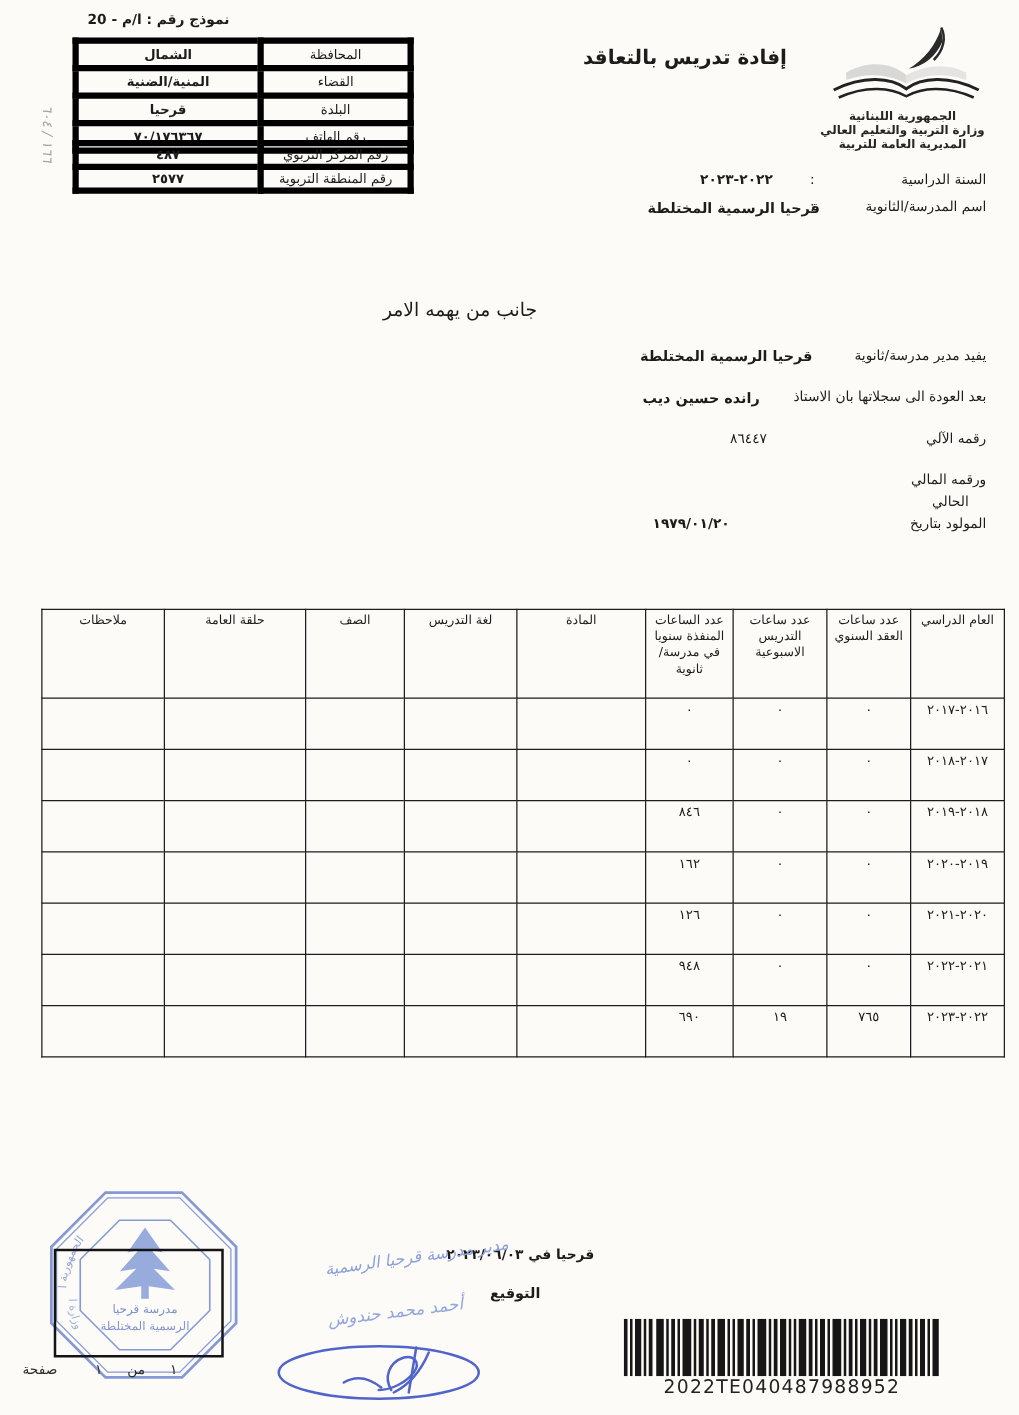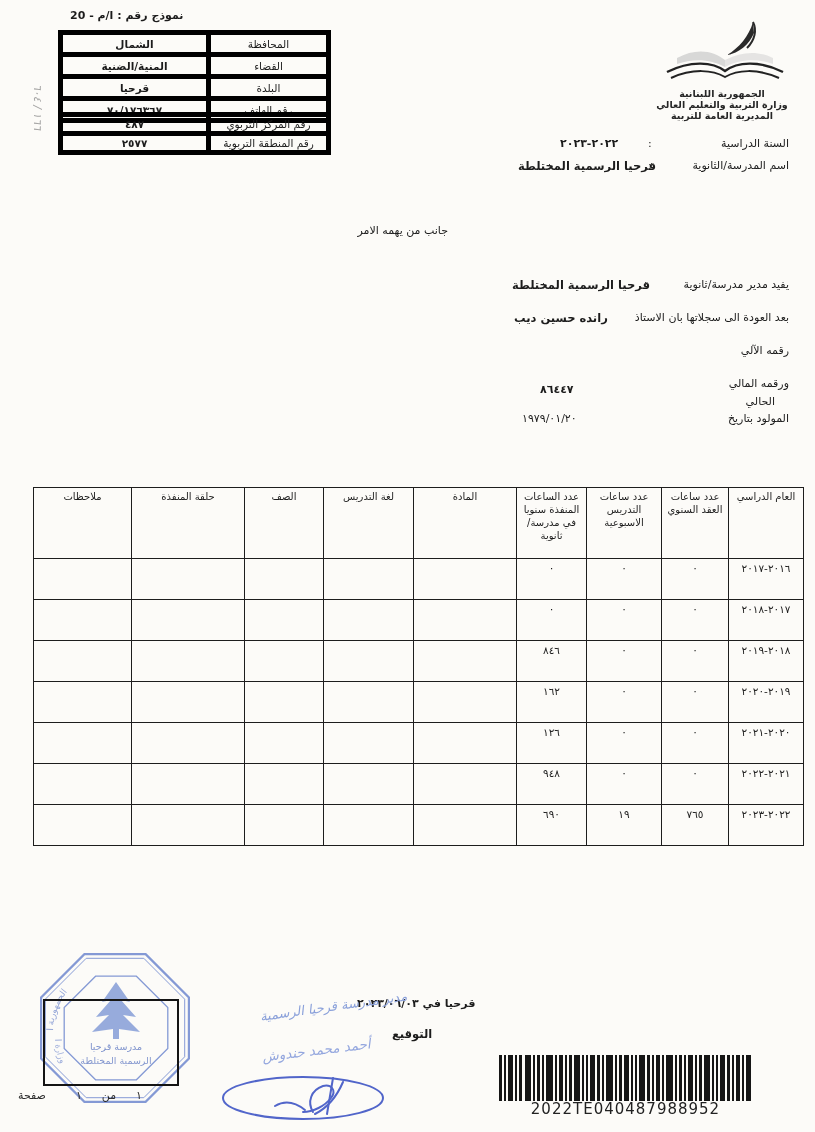--- a/index.html
+++ b/index.html
@@ -25,28 +25,28 @@
             line-height:11px;color:#262626;}
   .doc-title{top:36px;left:438px;width:220px;text-align:center;font-size:16px;font-weight:bold;}
   .hline{font-size:11px;}
   .ylabel{top:137px;right:26px;}
   .ycolon{top:137px;left:648px;}
   .yvalue{top:137px;left:560px;font-weight:bold;}
   .slabel{top:159px;right:26px;}
   .scolon{top:159px;left:648px;}
   .svalue{top:159px;left:518px;font-weight:bold;font-size:11.5px;}
   
-  .towhom{top:224px;left:288px;width:160px;font-size:11px;}
+  .towhom{top:239px;left:288px;width:160px;text-align:center;font-size:15px;}
   .blbl{font-size:11px;right:26px;}
   .bval{font-size:11.5px;font-weight:bold;}
   #b1l{top:278px;} #b1v{top:278px;left:512px;}
   #b2l{top:311px;} #b2v{top:311px;left:514px;}
-  #b3l{top:344px;margin-left:28px;} #b3v{top:344px;left:540px;font-weight:bold;font-size:11px;margin-top:39px;}
+  #b3l{top:344px;margin-left:28px;} #b3v{top:344px;left:584px;font-weight:normal;font-size:11px;}
   #b4l{top:377px;} #b4l2{top:395px;right:40px;}
-  #b5l{top:412px;} #b5v{top:412px;left:522px;font-weight:normal;font-size:11px;}
+  #b5l{top:412px;} #b5v{top:412px;left:522px;font-weight:bold;font-size:11px;}
   #b6{top:440px;}
   #b6 .bval{margin-inline-start:10px;}
   
   .tt{top:487px;left:33px;}
   .teach{border-collapse:collapse;table-layout:fixed;width:770px;direction:rtl;}
   .teach th,.teach td{border:1.8px solid #1d1d1d;}
   .teach th{font-size:10px;font-weight:normal;vertical-align:top;padding:2px 1px;line-height:1.3;height:66px;}
   .teach td{height:36px;font-size:10.5px;text-align:center;vertical-align:top;padding-top:3px;}
   
   .undersigned{top:936px;right:5px;font-size:10.5px;font-weight:bold;}
@@ -122,20 +122,21 @@
       <path d="M12,52 C36,40 58,42 70,51 C82,42 104,40 128,52" fill="none" stroke="#222" stroke-width="2.4"></path>
       <path d="M16,58 C38,48 58,50 70,57 C82,50 102,48 124,58" fill="none" stroke="#222" stroke-width="2"></path>
     </svg>
   </div>
   <div class="abs ministry rtl">
     <div>الجمهورية اللبنانية</div>
     <div>وزارة التربية والتعليم العالي</div>
     <div>المديرية العامة للتربية</div>
   </div>
 
+  <div class="abs doc-title rtl">إفادة تدريس بالتعاقد</div>
 
   <div class="abs hline rtl ylabel">السنة الدراسية</div>
   <div class="abs hline ycolon">:</div>
   <div class="abs hline rtl yvalue">٢٠٢٢-٢٠٢٣</div>
   <div class="abs hline rtl slabel">اسم المدرسة/الثانوية</div>
   <div class="abs hline scolon">:</div>
   <div class="abs hline rtl svalue">قرحيا الرسمية المختلطة</div>
 
   <div class="abs towhom rtl">جانب من يهمه الامر</div>
   <div class="abs blbl rtl" id="b1l">يفيد مدير مدرسة/ثانوية</div>
@@ -164,21 +165,21 @@
       </colgroup>
       <thead>
           <tr id="teach-head">
             <th>العام الدراسي</th>
             <th>عدد ساعات العقد السنوي</th>
             <th>عدد ساعات التدريس الاسبوعية</th>
             <th>عدد الساعات المنفذة سنويا في مدرسة/ثانوية</th>
             <th>المادة</th>
             <th>لغة التدريس</th>
             <th>الصف</th>
-            <th>حلقة المنفذة</th>
+            <th>حلقة العامة</th>
             <th>ملاحظات</th>
           </tr>
         </thead>
       <tbody id="teach-body">
           <tr>
             <td>٢٠١٦-٢٠١٧</td>
             <td>٠</td>
             <td>٠</td>
             <td>٠</td>
             <td></td>

